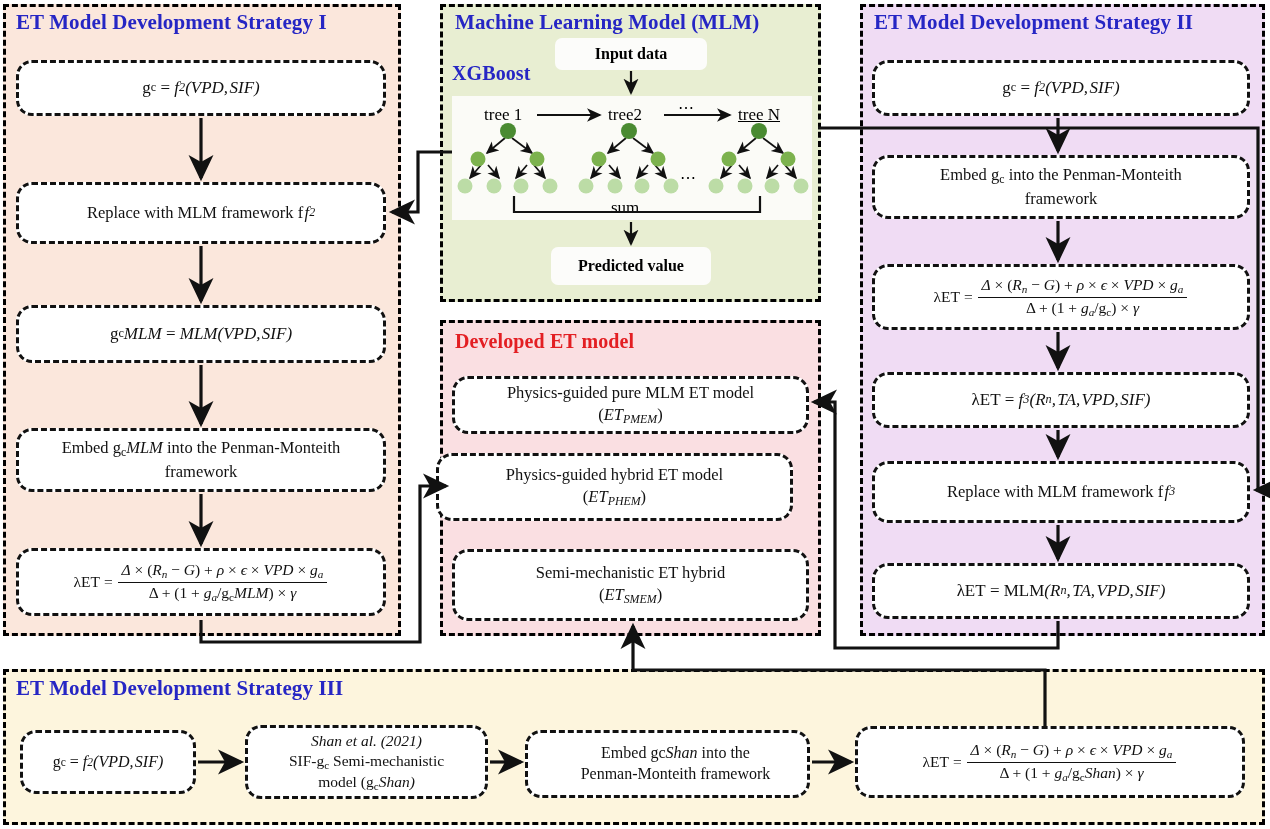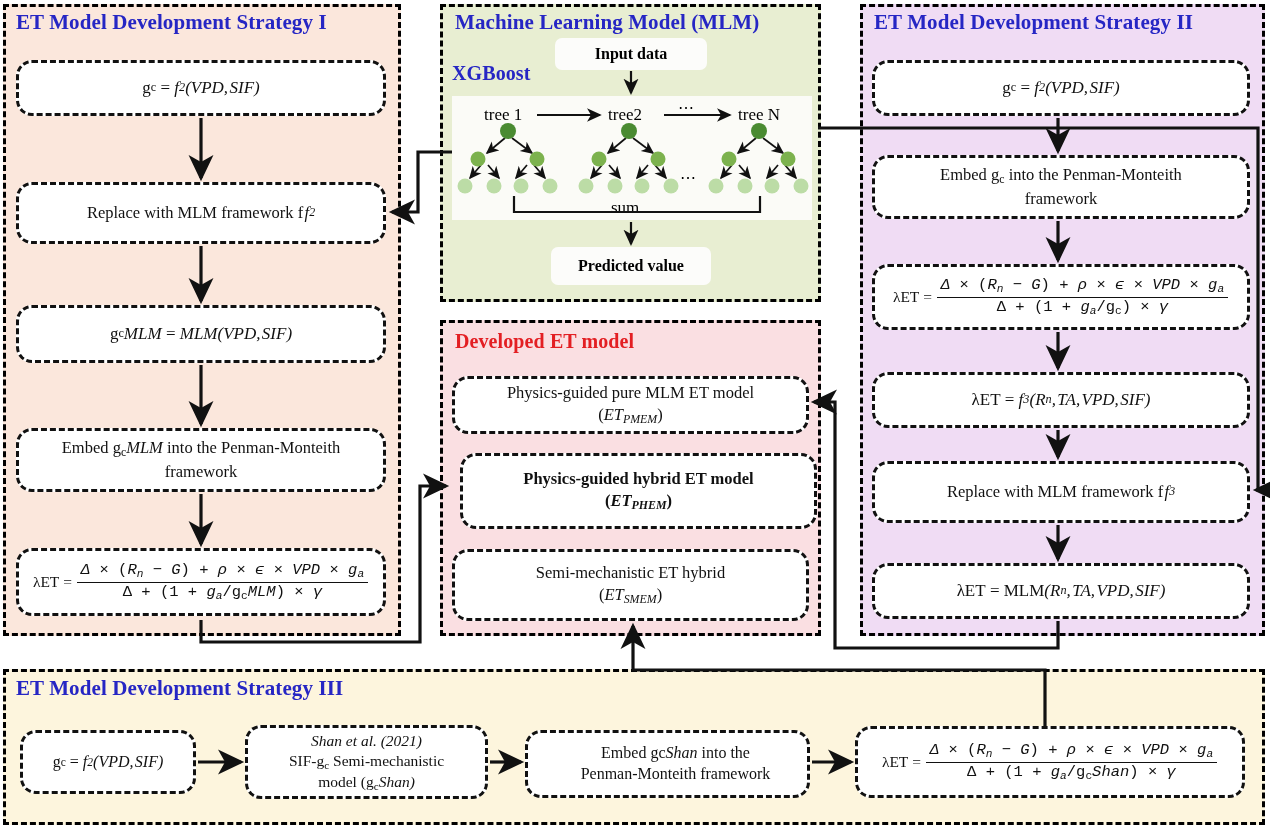--- a/index.html
+++ b/index.html
@@ -34,21 +34,21 @@
   .wbox{position:absolute;background:#fcfcfa;border-radius:7px;display:flex;
         align-items:center;justify-content:center;font-weight:bold;font-size:16px;
         font-family:"Liberation Serif",serif;color:#000;}
   .treepanel{position:absolute;background:#fbfbf7;}
 
   
   .mi{font-style:italic;}
   .sub{font-size:.72em;vertical-align:-0.28em;font-style:normal;}
   .subi{font-size:.72em;vertical-align:-0.28em;font-style:italic;}
   .frac{display:inline-flex;flex-direction:column;align-items:center;
-        vertical-align:middle;margin:0 1px;line-height:1.12;font-family:Liberation Mono, monospace;}
+        vertical-align:middle;margin:0 1px;line-height:1.12;}
   .frac .num{padding:0 4px 1px 4px;border-bottom:1.6px solid #111;white-space:nowrap;}
   .frac .den{padding:1px 4px 0 4px;white-space:nowrap;}
   .eqwrap{display:flex;align-items:center;justify-content:center;white-space:nowrap;font-size:15.5px;}
 
   svg.overlay{position:absolute;left:0;top:0;width:1270px;height:829px;pointer-events:none;}
 </style>
 </head>
 <body>
 
 <div id="stage">
@@ -105,35 +105,35 @@
       </span>
     </span>
   </div>
 
   <div class="wbox" style="left:555px;top:38px;width:152px;height:32px;">Input data</div>
 
   <div class="treepanel" style="left:452px;top:96px;width:360px;height:124px;"></div>
 
   <div style="position:absolute;left:484px;top:105px;font-size:17px;">tree 1</div>
   <div style="position:absolute;left:608px;top:105px;font-size:17px;">tree2</div>
-  <div style="position:absolute;left:738px;top:105px;font-size:17px;">tree N</div>
+  <div style="position:absolute;left:738px;top:105px;font-size:17px;text-decoration:underline;">tree N</div>
   <div style="position:absolute;left:678px;top:98px;font-size:16px;letter-spacing:1px;">⋯</div>
   <div style="position:absolute;left:680px;top:168px;font-size:16px;letter-spacing:1px;">⋯</div>
   <div style="position:absolute;left:611px;top:198px;font-size:17px;">sum</div>
 
   <div class="wbox" style="left:551px;top:247px;width:160px;height:38px;">Predicted value</div>
 
   <div class="box" style="left:452px;top:376px;width:357px;height:58px;">
     <span style="font-size:16.5px;line-height:1.3;">
       <span>Physics-guided pure MLM ET model</span><br>
       (<span class="mi">ET</span><span class="subi">PMEM</span>)
     </span>
   </div>
 
-  <div class="box" style="left:460px;top:453px;width:357px;height:76px;font-weight:bold;">
+  <div class="box" style="left:436px;top:453px;width:357px;height:68px;">
     <span style="font-size:16.5px;line-height:1.3;">
       <span>Physics-guided hybrid ET model</span><br>
       (<span class="mi">ET</span><span class="subi">PHEM</span>)
     </span>
   </div>
 
   <div class="box" style="left:452px;top:549px;width:357px;height:72px;">
     <span style="font-size:16.5px;line-height:1.3;">
       <span>Semi-mechanistic ET hybrid</span><br>
       (<span class="mi">ET</span><span class="subi">SMEM</span>)

